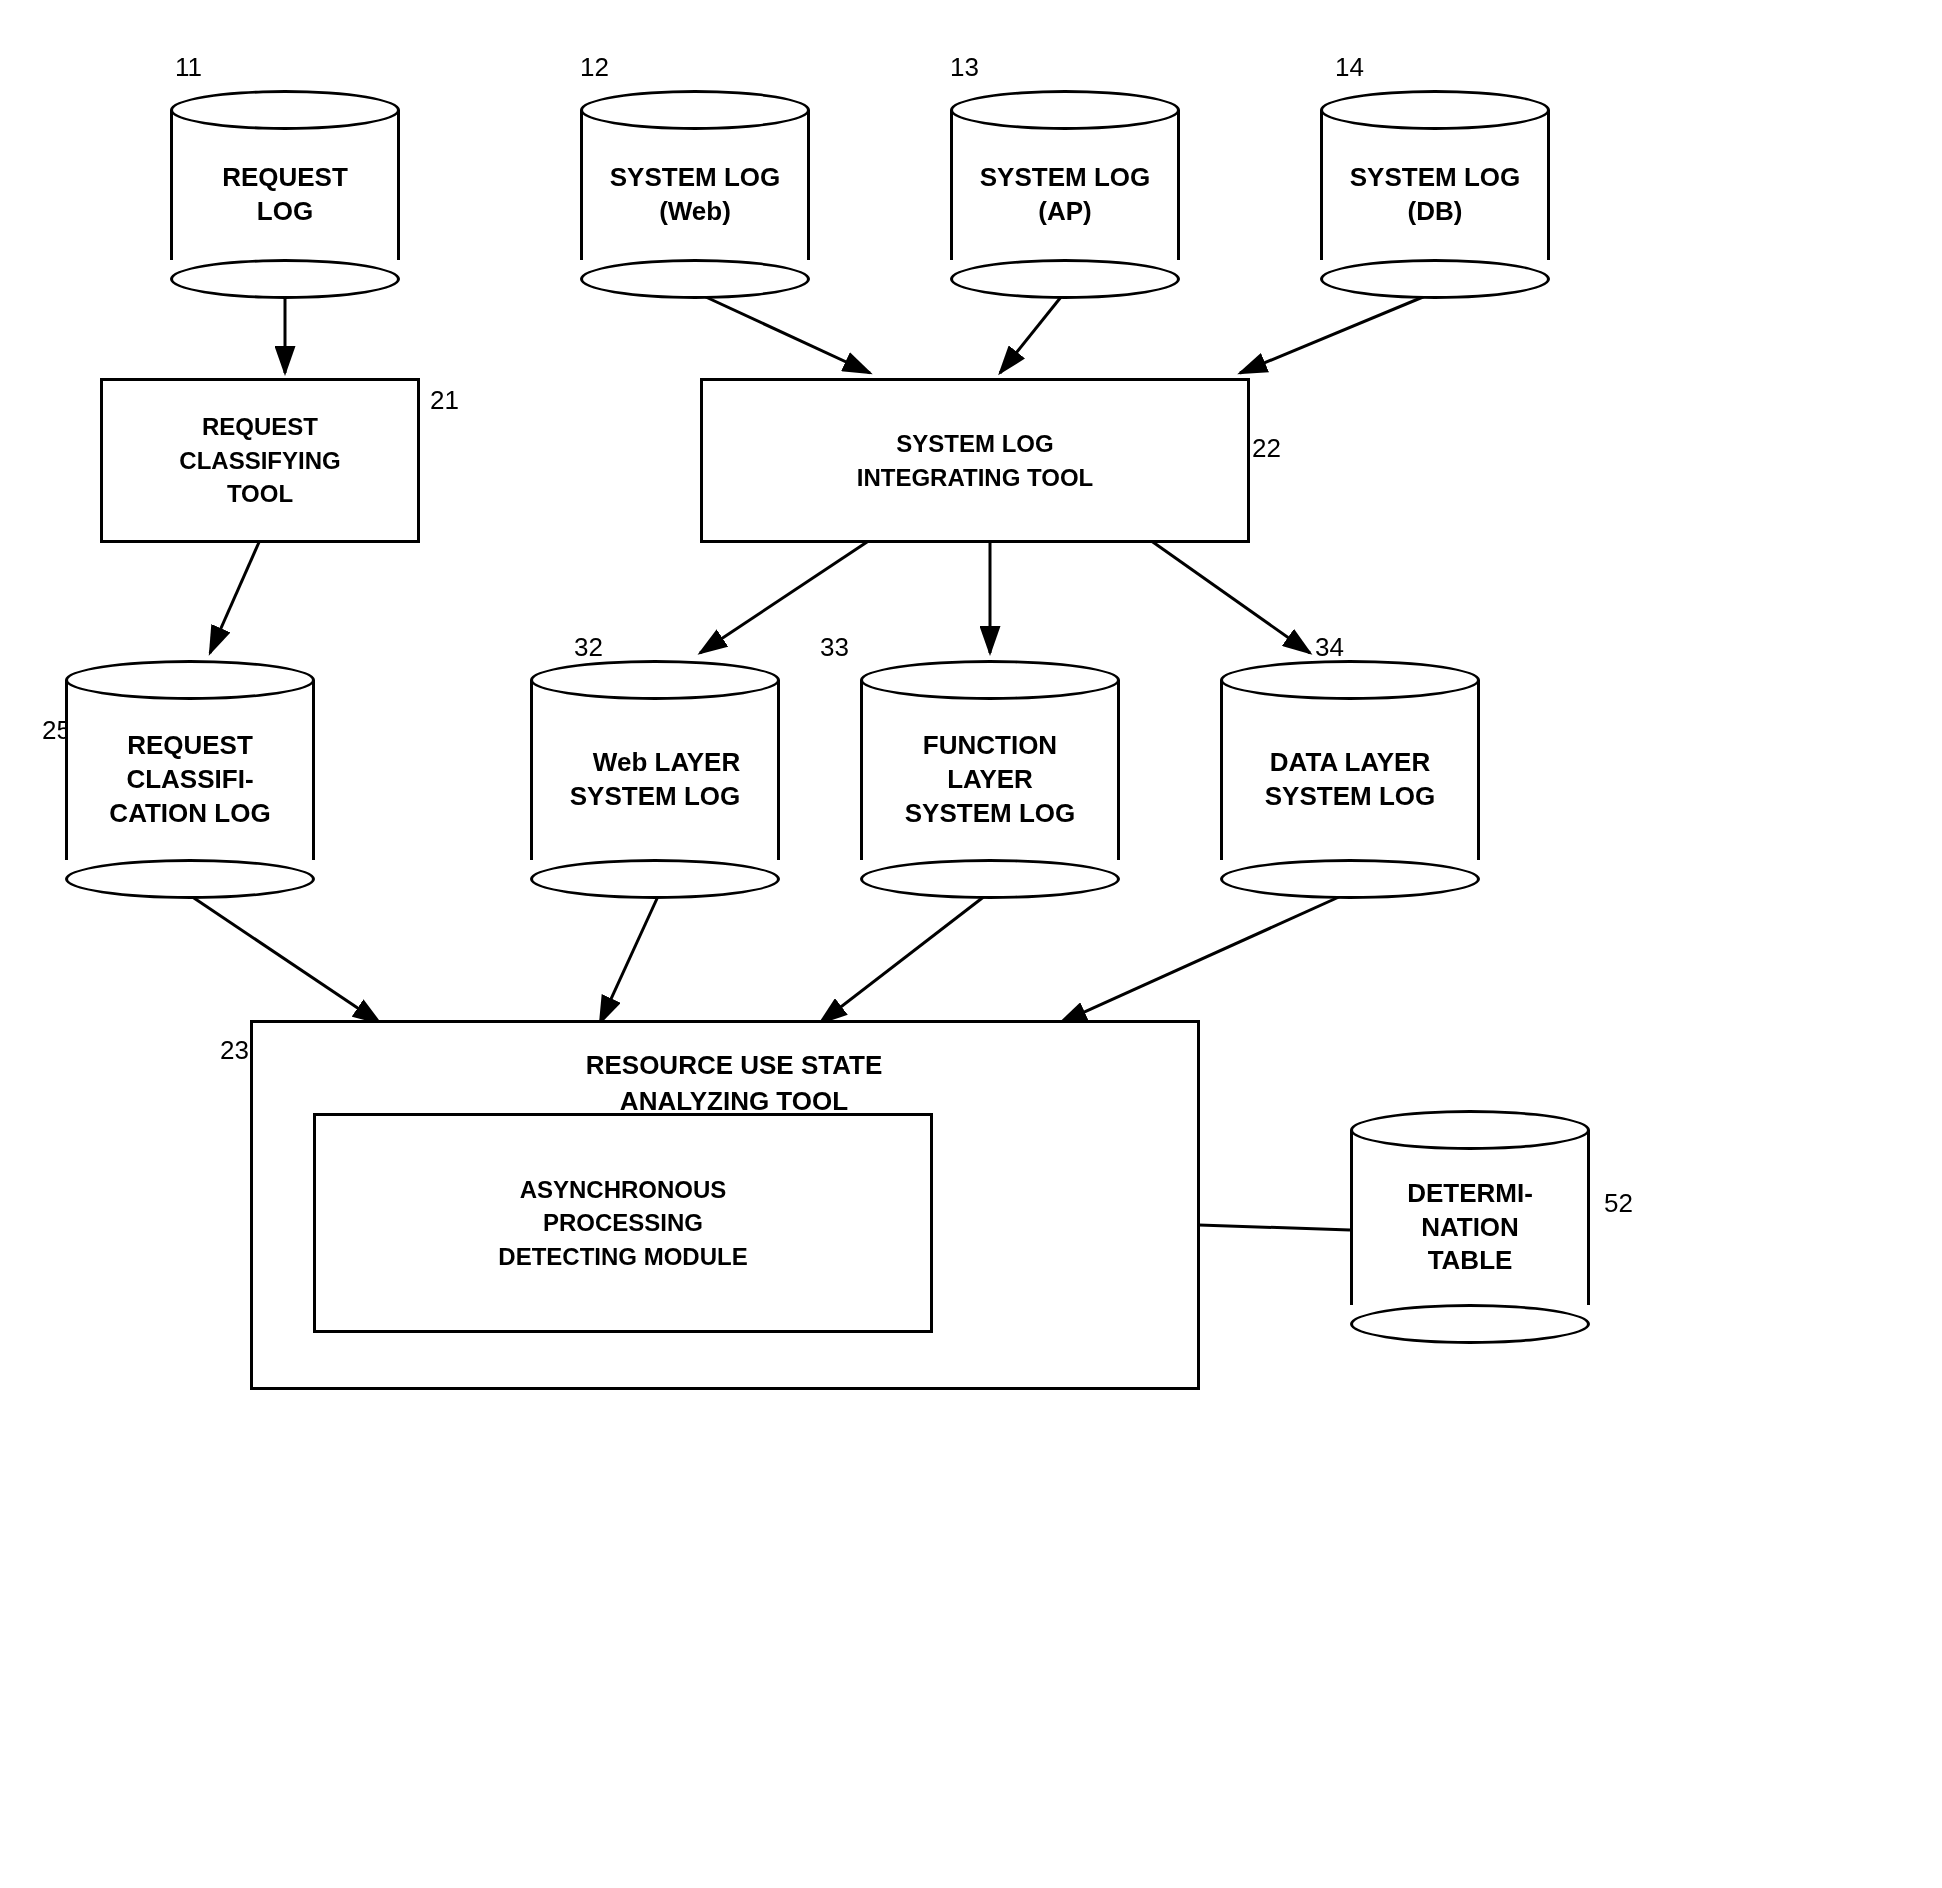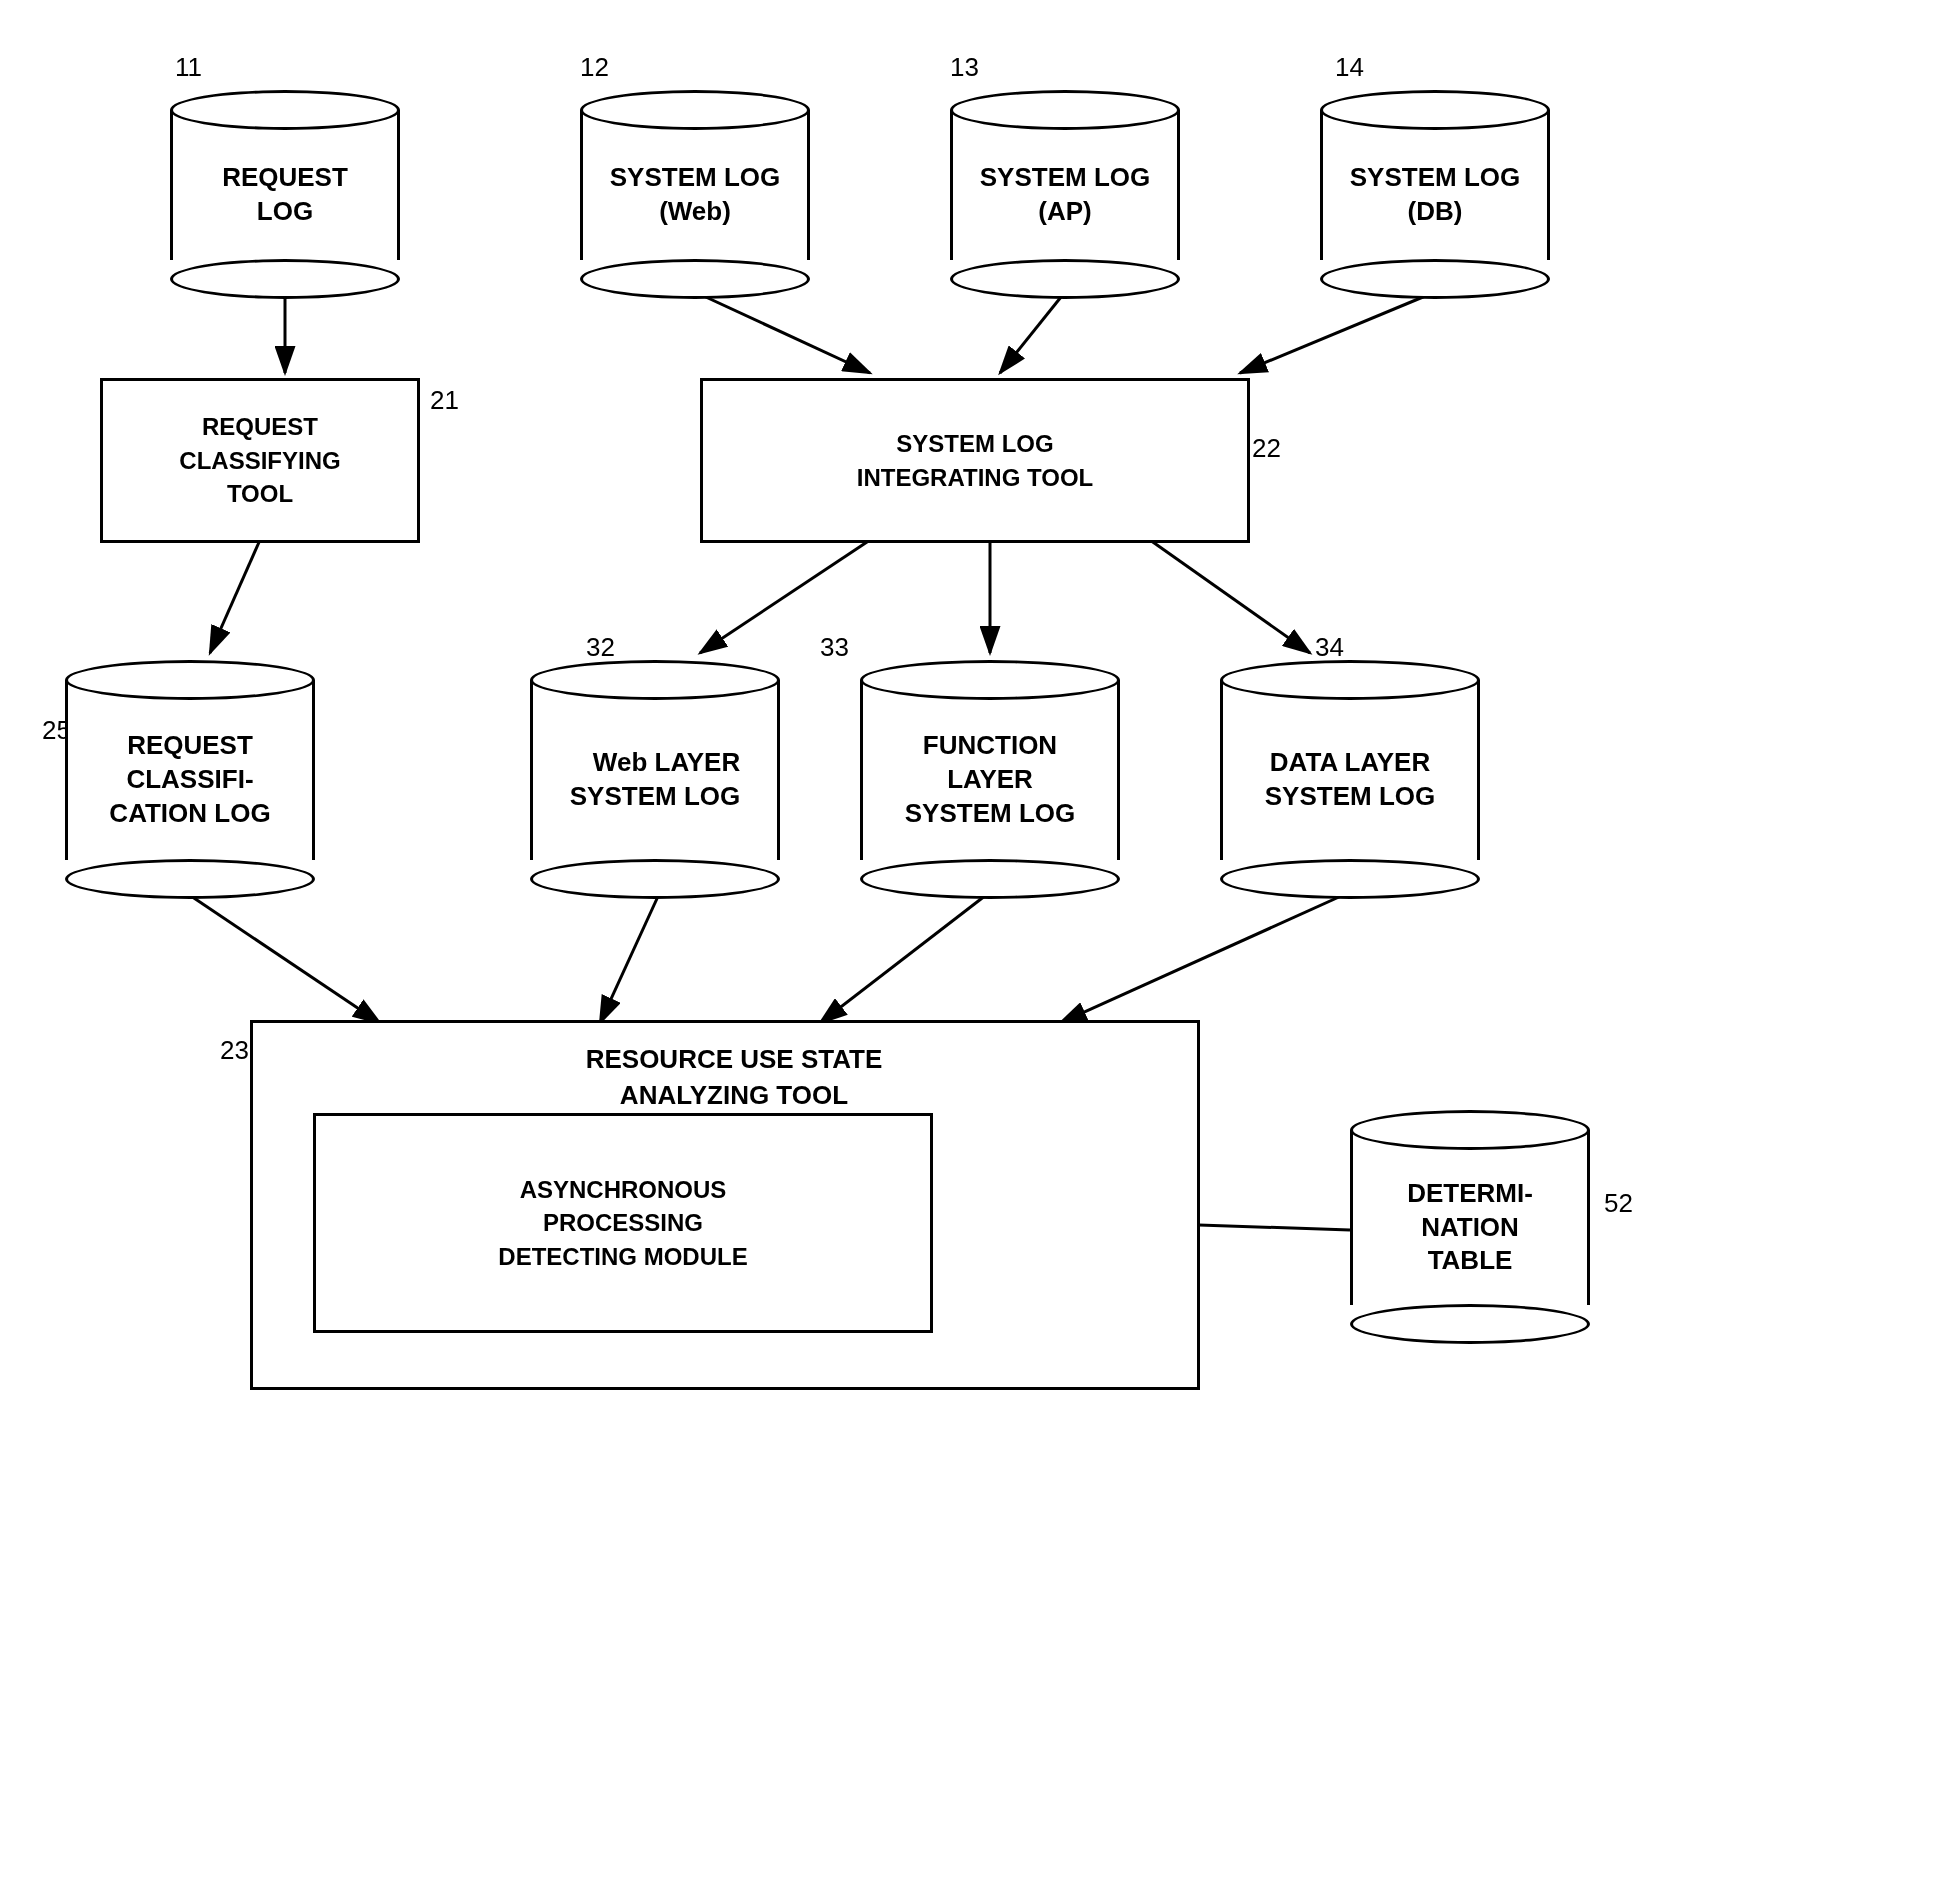--- a/index.html
+++ b/index.html
@@ -126,21 +126,21 @@
 
   </svg>
 
   <span class="label" style="left:175px;top:52px;">11</span>
   <span class="label" style="left:580px;top:52px;">12</span>
   <span class="label" style="left:950px;top:52px;">13</span>
   <span class="label" style="left:1335px;top:52px;">14</span>
   <span class="label" style="left:430px;top:385px;">21</span>
   <span class="label" style="left:1252px;top:385px;margin-top:48px;">22</span>
   <span class="label" style="left:42px;top:715px;">25</span>
-  <span class="label" style="left:586px;top:632px;">32</span>
+  <span class="label" style="left:574px;top:632px;">32</span>
   <span class="label" style="left:820px;top:632px;">33</span>
   <span class="label" style="left:1315px;top:632px;">34</span>
   <span class="label" style="left:220px;top:1035px;text-align:center;">23</span>
   <span class="label" style="left:260px;top:1218px;">51</span>
   <span class="label" style="left:1604px;top:1188px;">52</span>
 
   <div class="cyl-wrap" style="left:170px;top:90px;width:230px;">
     <div class="cyl-top-ellipse"></div>
     <div class="cyl-mid" style="height:150px;">
       REQUEST<br>LOG
@@ -205,21 +205,21 @@
   </div>
 
   <div class="cyl-wrap" style="left:1220px;top:660px;width:260px;">
     <div class="cyl-top-ellipse"></div>
     <div class="cyl-mid" style="height:180px;">
       DATA LAYER<br>SYSTEM LOG
     </div>
     <div class="cyl-bot-ellipse"></div>
   </div>
 
-  <div class="box" style="left:250px;top:1020px;width:950px;height:370px;font-size:26px;align-items:flex-start;padding-top:18px;padding-left:18px;">
+  <div class="box" style="left:250px;top:1020px;width:950px;height:370px;font-size:26px;align-items:flex-start;padding-top:24px;padding-left:18px;">
     RESOURCE USE STATE<br>ANALYZING TOOL
 
     
     <div class="box" style="position:absolute;left:60px;top:90px;width:620px;height:220px;font-size:24px;">
       ASYNCHRONOUS<br>PROCESSING<br>DETECTING MODULE
     </div>
   </div>
 
   <div class="cyl-wrap" style="left:1350px;top:1110px;width:240px;">
     <div class="cyl-top-ellipse"></div>

